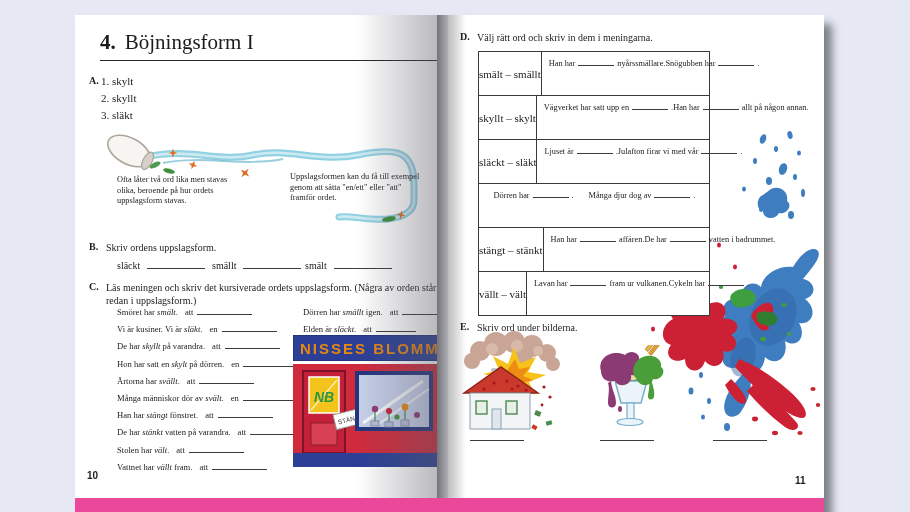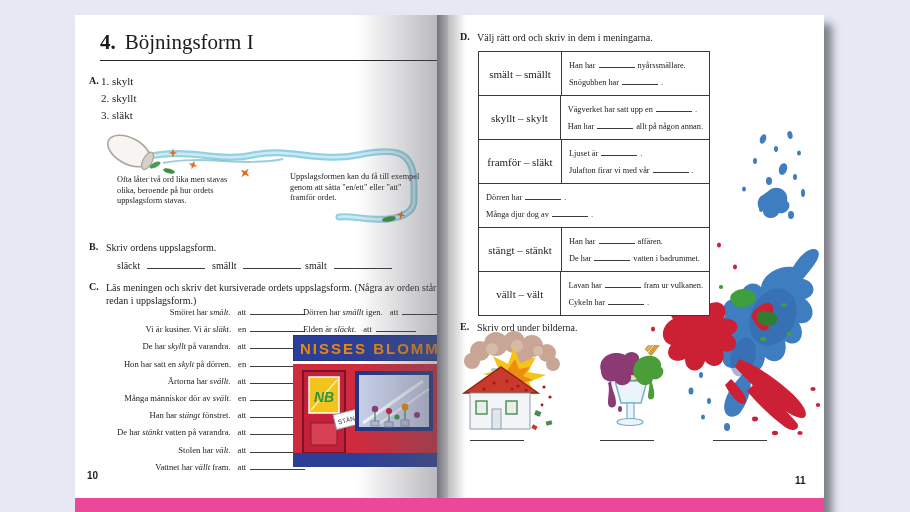--- a/index.html
+++ b/index.html
@@ -19,34 +19,34 @@
            background:linear-gradient(to right,rgba(70,70,80,.36),rgba(70,70,80,0));pointer-events:none;}
   .title{left:25px;top:15px;font-size:21px;white-space:nowrap;}
   .title b{margin-right:9px;}
   .title-rule{left:25px;right:0;top:45px;height:0;border-top:1.6px solid #26262a;}
   .sec-label{font-weight:bold;font-size:10px;}
   .instr{font-size:10px;line-height:13px;}
   .a-col{top:58px;font-size:11px;line-height:17px;}
   .a-col div{white-space:nowrap;}
   .note{font-size:8.3px;line-height:10.6px;}
   .b-item{top:245px;font-size:10px;white-space:nowrap;}
-  .c-list{left:42px;top:291px;text-align:right;}
+  .c-list{left:42px;top:291px;}
   .c-list-r{left:228px;top:291px;}
   .c-row{height:17.2px;font-size:8.6px;white-space:nowrap;}
   .c-art{margin-left:7px;margin-right:4px;}
   .bl{display:inline-block;border-bottom:1px solid #3c3c3c;height:8px;}
   .bl-b{width:58px;margin-left:7px;}
   .bl-c{width:55px;}
   .bl-d{width:36px;margin:0 3px;}
   .d-table{position:absolute;left:30px;top:36px;width:230px;border:1px solid #3a3a3a;background:#fff;z-index:2;}
   .d-row{display:flex;min-height:43px;border-bottom:1px solid #3a3a3a;}
   .d-row:last-child{border-bottom:none;}
   .d-pair{width:82px;border-right:1px solid #3a3a3a;display:flex;align-items:center;
           justify-content:center;font-size:11px;white-space:nowrap;}
-  .d-sent{flex:1;padding:5px 6px 4px 7px;font-size:8.3px;display:flex;flex-direction:column;justify-content:space-around;}
+  .d-sent{flex:1;padding:5px 6px 4px 7px;font-size:8.3px;display:flex;flex-direction:row;justify-content:space-around;}
   .d-line{line-height:12px;white-space:nowrap;}
   .e-blank{top:424px;height:1px;border-bottom:1px solid #3c3c3c;width:54px;}
   .pnum{font-family:"Liberation Sans",sans-serif;font-weight:bold;font-size:10px;color:#222;}
   .nowrap{white-space:nowrap;}
   svg text{font-family:"Liberation Sans",sans-serif;}
 </style>
 </head>
 <body>
 
 <div class="stage">
@@ -234,21 +234,21 @@
           </div>
         </div>
         <div class="d-row">
           <div class="d-pair">skyllt – skylt</div>
           <div class="d-sent">
             <div class="d-line"><span>Vägverket har satt upp en</span><span class="bl bl-d"></span><span>.</span></div>
             <div class="d-line"><span>Han har</span><span class="bl bl-d"></span><span>allt på någon annan.</span></div>
           </div>
         </div>
         <div class="d-row">
-          <div class="d-pair">framför – släkt</div>
+          <div class="d-pair">släckt – släkt</div>
           <div class="d-sent">
             <div class="d-line"><span>Ljuset är</span><span class="bl bl-d"></span><span>.</span></div>
             <div class="d-line"><span>Julafton firar vi med vår</span><span class="bl bl-d"></span><span>.</span></div>
           </div>
         </div>
         <div class="d-row">
           <div class="d-sent">
             <div class="d-line"><span>Dörren har</span><span class="bl bl-d"></span><span>.</span></div>
             <div class="d-line"><span>Många djur dog av</span><span class="bl bl-d"></span><span>.</span></div>
           </div>

